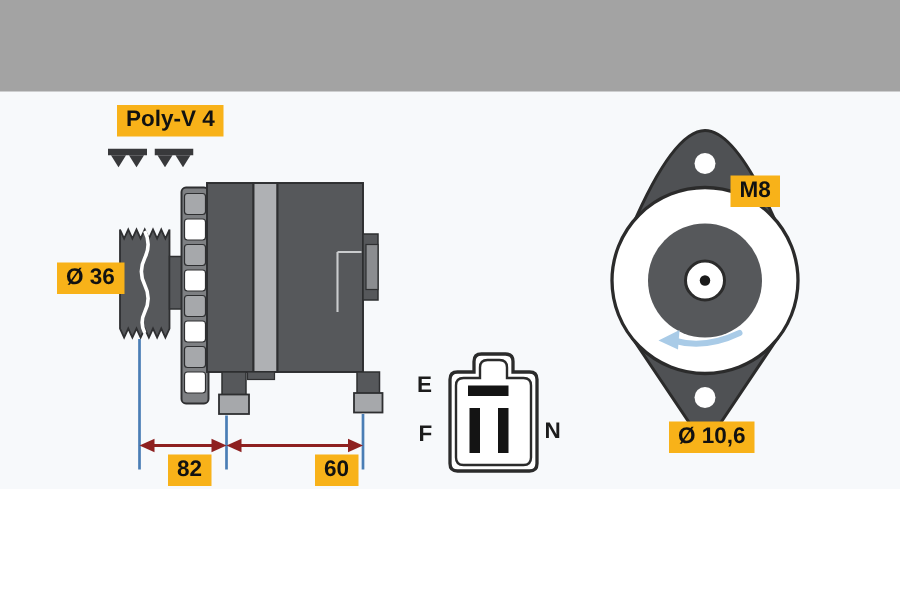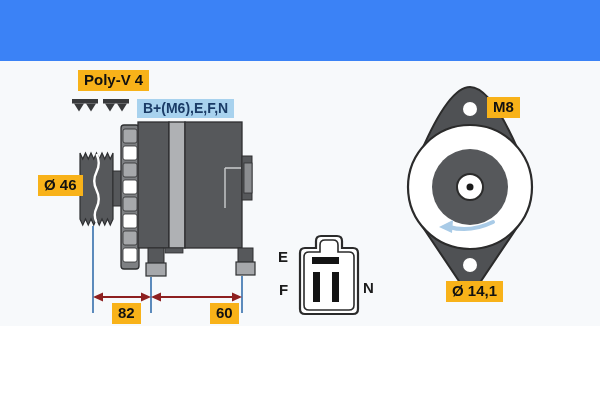--- a/index.html
+++ b/index.html
@@ -1,18 +1,18 @@
 <!DOCTYPE html>
 <html><head>
 <meta charset="utf-8">
 <style>
   html,body{margin:0;padding:0;background:#ffffff;}
   .stage{
     position:relative;width:600px;height:326px;overflow:hidden;
-    font-family:"Liberation Sans",sans-serif;background:#3b82f6;
+    font-family:"Liberation Sans",sans-serif;background:#a3a3a3;
   }
   .band{position:absolute;left:0;top:61px;width:600px;height:279px;background:#f7f9fb;}
   .art{position:absolute;left:0;top:0;width:600px;height:400px;}
   .lbl{
     position:absolute;font-weight:bold;color:#111111;font-size:15px;
     line-height:1.1;padding:2px 6px;white-space:nowrap;
   }
   .amber{background:#f8b219;}
   .blue{background:#a8d2ee;color:#1a3b66;font-size:14px;}
   .pin-lbl{
@@ -108,29 +108,28 @@
       <polygon points="2,4.5 12,4.5 7,12.5" fill="#38393b"></polygon>
       <polygon points="14,4.5 24,4.5 19,12.5" fill="#38393b"></polygon>
     </svg>
     <svg class="belt-icon" width="26" height="13" viewBox="0 0 26 13" xmlns="http://www.w3.org/2000/svg">
       <rect x="0" y="0" width="26" height="4.5" fill="#38393b"></rect>
       <polygon points="2,4.5 12,4.5 7,12.5" fill="#38393b"></polygon>
       <polygon points="14,4.5 24,4.5 19,12.5" fill="#38393b"></polygon>
     </svg>
   </div>
 
-  <div class="lbl blue" style="left:137px;top:99px">B+(M6),E,F,N</div>
 
-  <div class="lbl amber" style="left:38px;top:175px">Ø 46</div>
+  <div class="lbl amber" style="left:38px;top:175px">Ø 36</div>
 
   <div class="lbl amber" style="left:112px;top:303px">82</div>
 
   <div class="lbl amber" style="left:210px;top:303px">60</div>
 
   <div class="pin-lbl" style="left:278px;top:248px">E</div>
   <div class="pin-lbl" style="left:279px;top:281px">F</div>
   <div class="pin-lbl" style="left:363px;top:279px">N</div>
 
-  <div class="lbl amber" style="left:487px;top:97px">M8</div>
+  <div class="lbl amber" style="left:487px;top:117px">M8</div>
 
-  <div class="lbl amber" style="left:446px;top:281px">Ø 14,1</div>
+  <div class="lbl amber" style="left:446px;top:281px">Ø 10,6</div>
 
 </div>
 
 </body></html>

